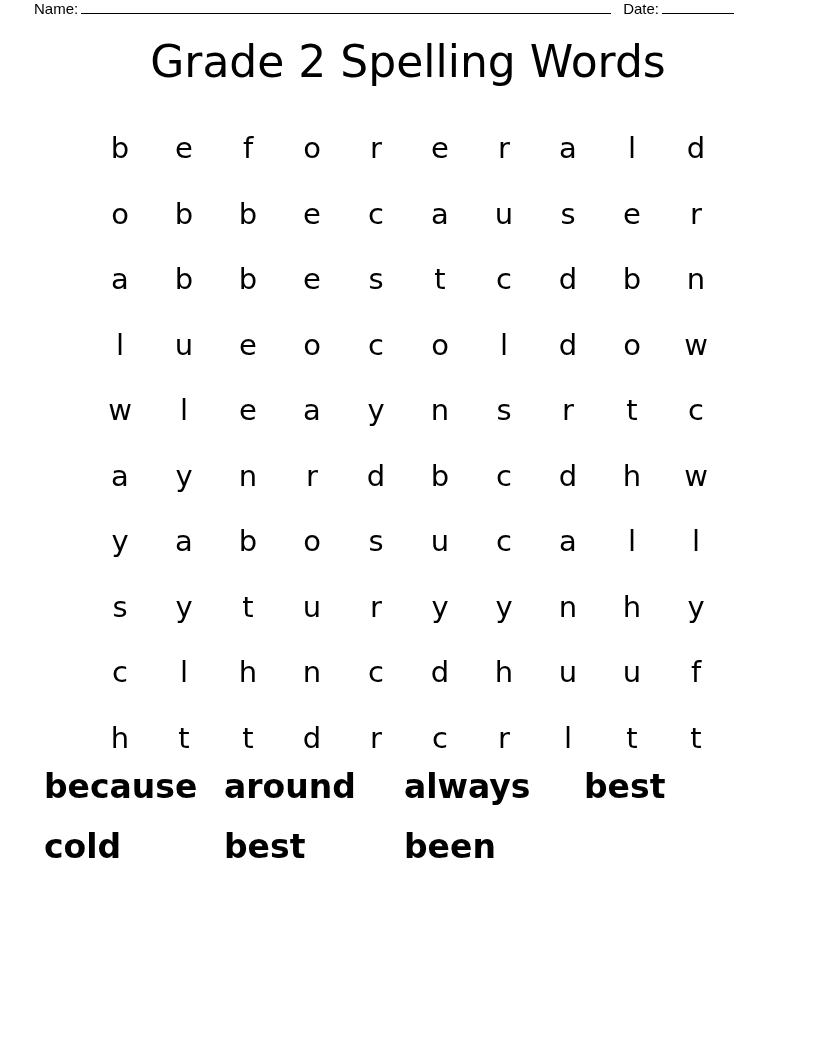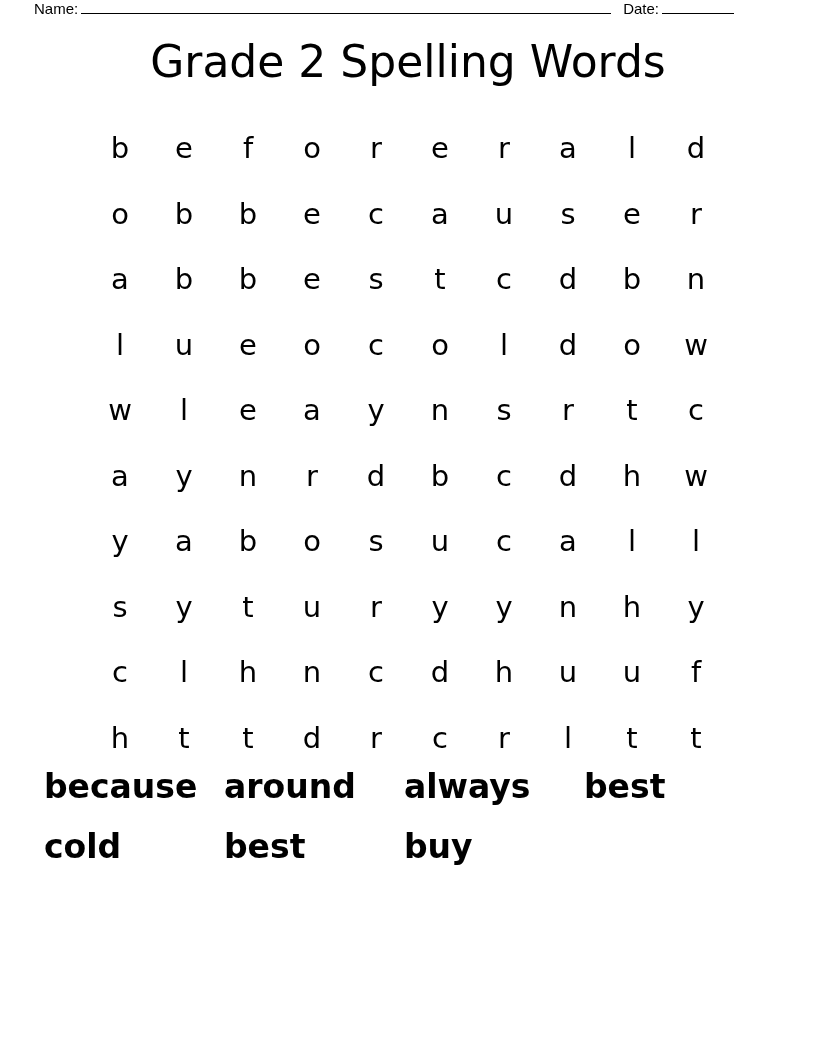--- a/index.html
+++ b/index.html
@@ -231,18 +231,18 @@
 
   <div class="wordlist">
     <div class="word">because</div>
     <div class="word">around</div>
     <div class="word col3">always</div>
 
     <div class="word">best</div>
     <div class="word col3">cold</div>
     <div class="word">best</div>
 
-    <div class="word">buy</div>
+    <div class="word">been</div>
     <div class="word col3"></div>
     <div class="word"></div>
   </div>
 
 </div>
 
 </body></html>

